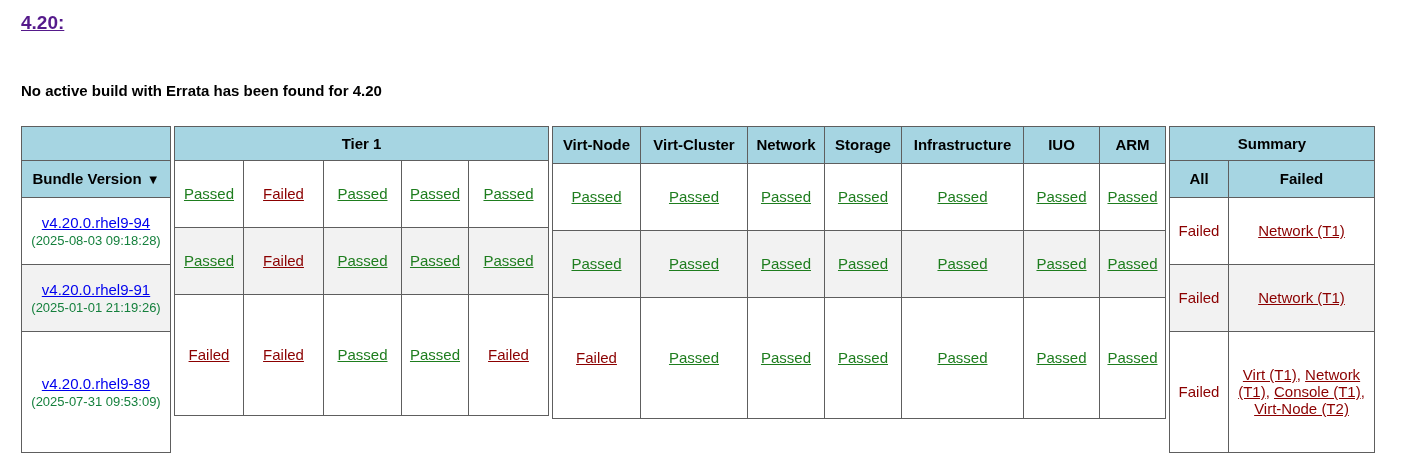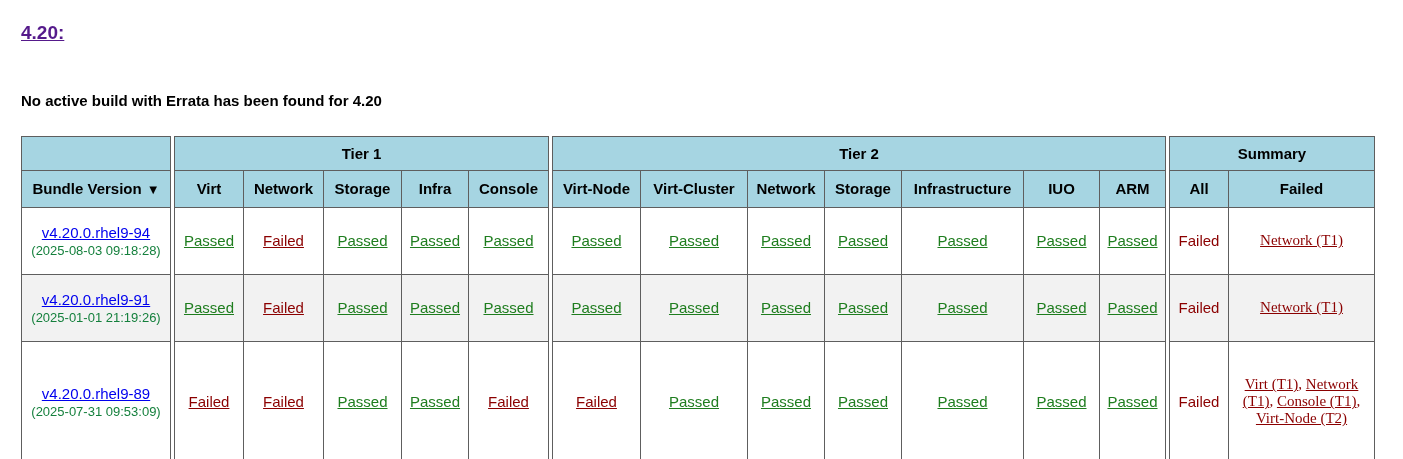--- a/index.html
+++ b/index.html
@@ -22,21 +22,21 @@
     padding: 9px 21px 20px 21px;
     min-width: 1380px;
   }
   a { cursor: pointer; text-decoration: underline; }
   .heading {
     display: inline-block;
     color: var(--visited);
     font-size: 19px;
     font-weight: bold;
     line-height: 1.2;
-    margin: 13px 0 0 0;
+    margin: 3px 0 0 0;
   }
   .subheading {
     font-size: 15px;
     font-weight: bold;
     margin: 47px 0 27px 0;
   }
   .report {
     display: flex;
     align-items: flex-start;
     gap: 3px;
@@ -67,21 +67,21 @@
   a.version { color: var(--link); text-decoration: underline; }
   .ts {
     font-size: 13px;
     margin-top: 2px;
     white-space: nowrap;
     color: #15803d;
   }
   a.passed { color: var(--passed); }
   a.failed { color: var(--failed); }
   td.all { color: var(--failed); }
-  td.cause { color: var(--failed); padding: 2px 6px; font-family: Liberation Serif, serif; }
+  td.cause { color: var(--failed); padding: 2px 6px; }
   td.cause a { color: var(--failed); }
 </style>
 </head>
 <body>
 
 <div class="page">
 
   <a class="heading">4.20:</a>
 
   <p class="subheading">No active build with Errata has been found for 4.20</p>
@@ -119,27 +119,20 @@
       <colgroup>
         <col style="width:69px">
           <col style="width:80px">
           <col style="width:78px">
           <col style="width:67px">
           <col style="width:80px">
       </colgroup>
       <thead>
         <tr class="hdr-group">
           <th colspan="5">Tier 1</th>
-        </tr>
-        <tr class="hdr-cols">
-          <th>Virt</th>
-          <th>Network</th>
-          <th>Storage</th>
-          <th>Infra</th>
-          <th>Console</th>
         </tr>
       </thead>
       <tbody id="body-tier1">
           <tr>
             <td><a class="status passed">Passed</a></td>
             <td><a class="status failed">Failed</a></td>
             <td><a class="status passed">Passed</a></td>
             <td><a class="status passed">Passed</a></td>
             <td><a class="status passed">Passed</a></td>
           </tr>
@@ -164,23 +157,20 @@
       <colgroup>
         <col style="width:88px">
           <col style="width:107px">
           <col style="width:77px">
           <col style="width:77px">
           <col style="width:122px">
           <col style="width:76px">
           <col style="width:66px">
       </colgroup>
       <thead>
-        <tr class="hdr-group">
-          <th colspan="7">Tier 2</th>
-        </tr>
         <tr class="hdr-cols">
           <th>Virt-Node</th>
           <th>Virt-Cluster</th>
           <th>Network</th>
           <th>Storage</th>
           <th>Infrastructure</th>
           <th>IUO</th>
           <th>ARM</th>
         </tr>
       </thead>

